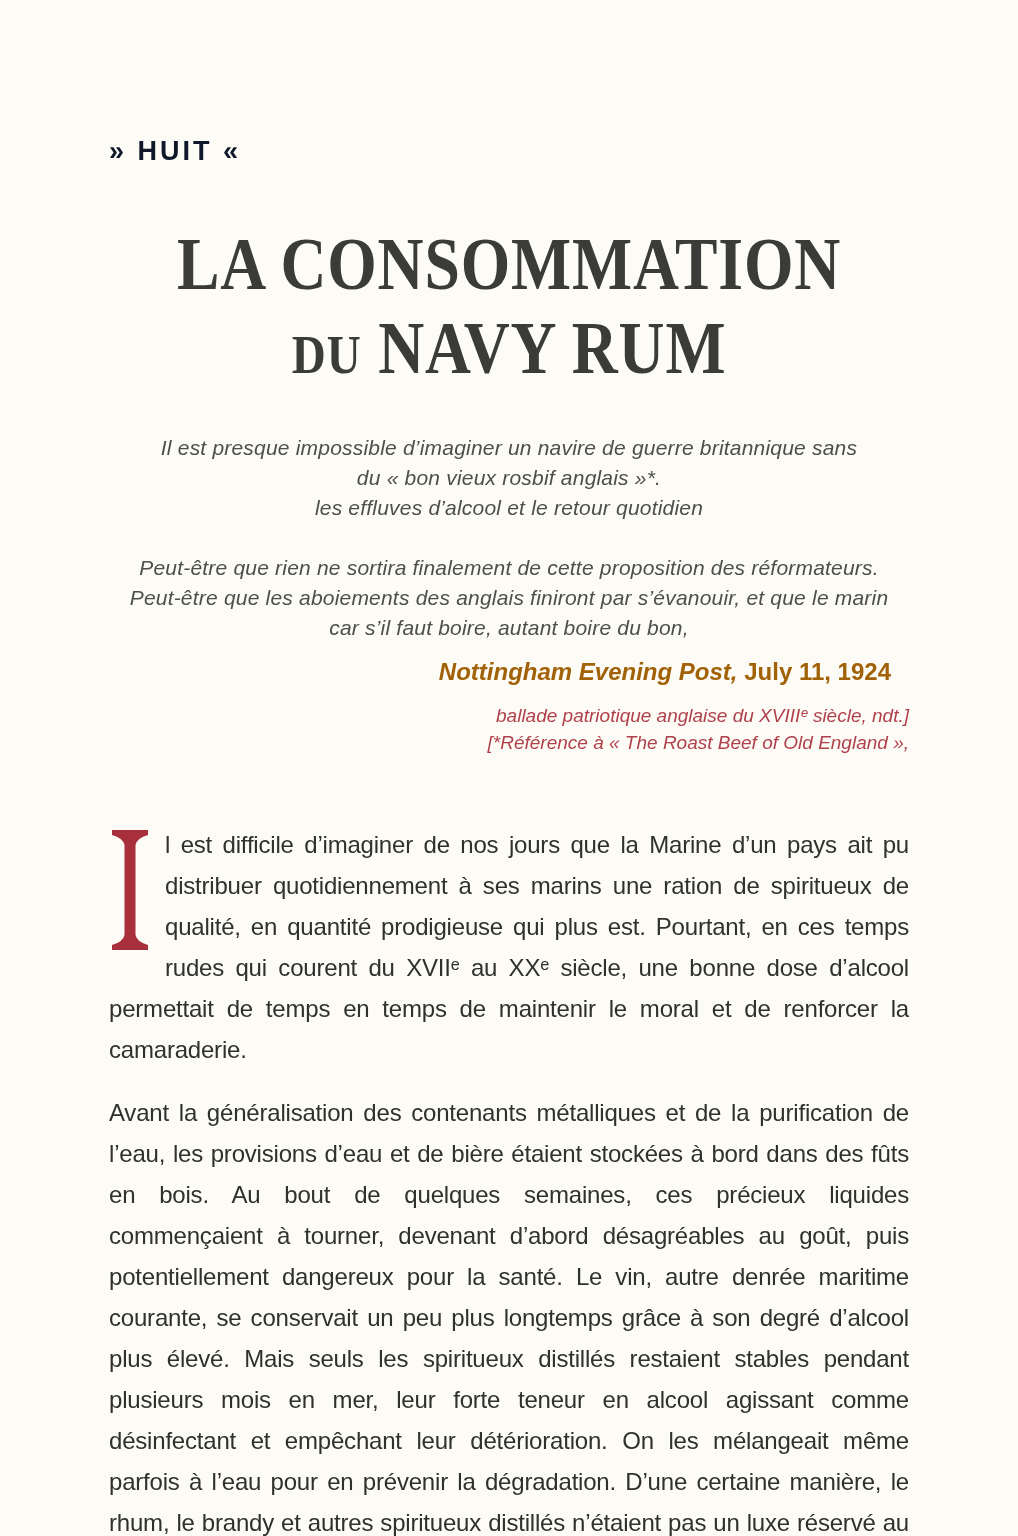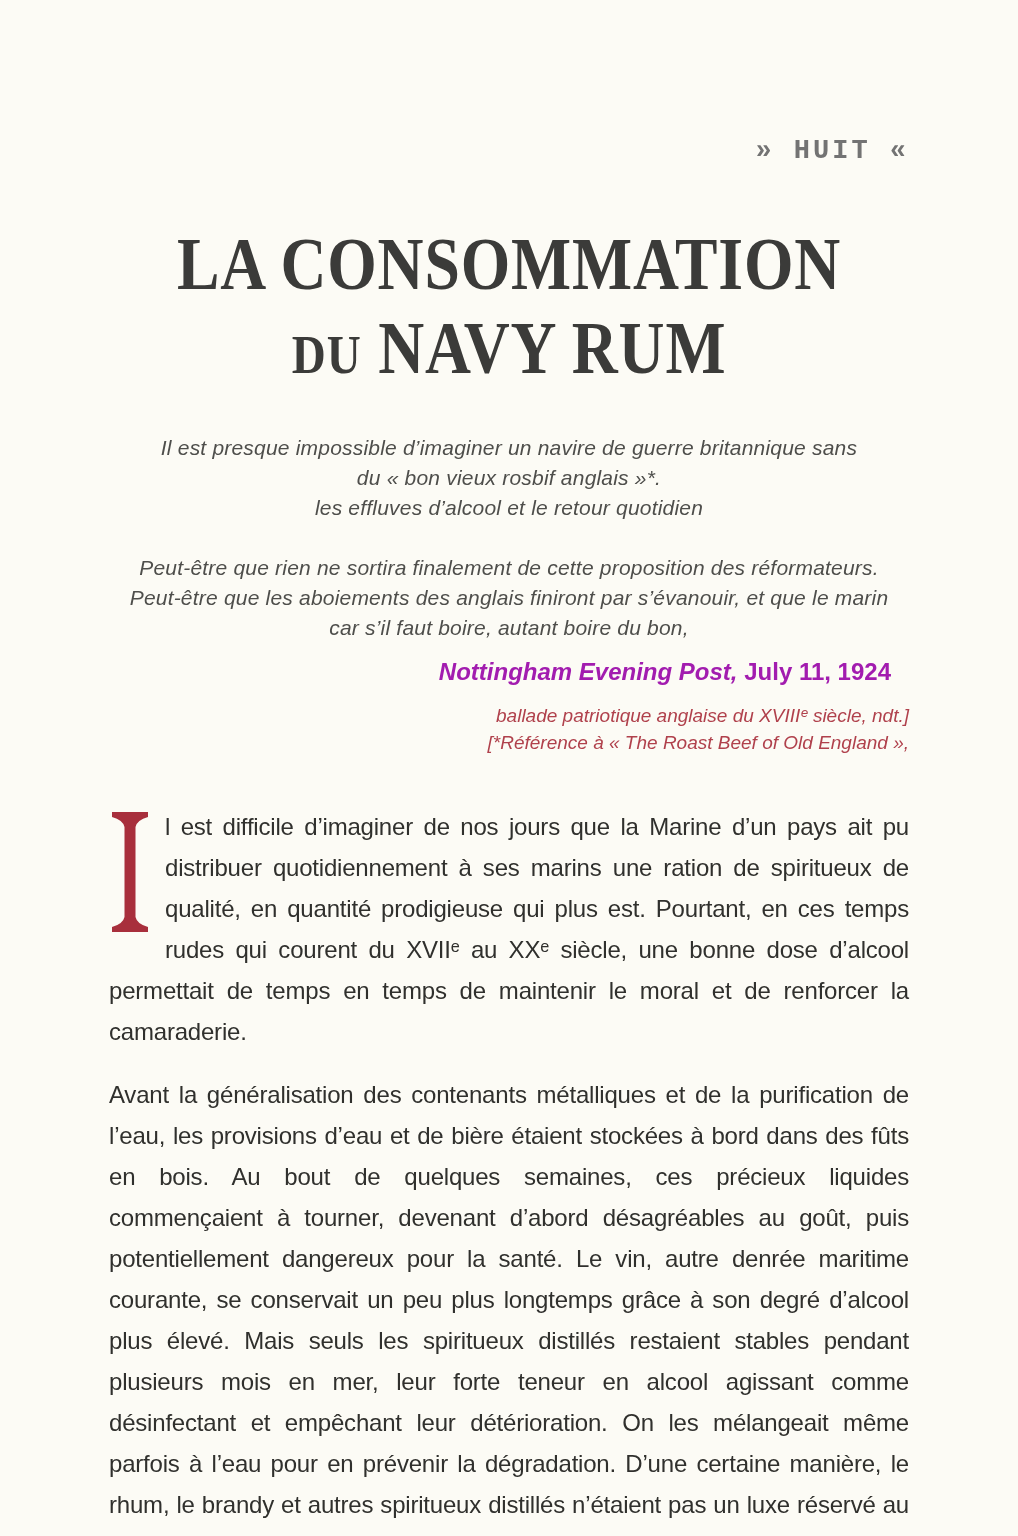--- a/index.html
+++ b/index.html
@@ -17,27 +17,27 @@
     box-sizing: border-box;
   }
   .content {
     position: relative;
     width: 800px;
     margin: 0 auto;
   }
   
   .chapter-marker {
     margin-top: 136px;
-    text-align: right;
-    font-family: Liberation Mono, monospace;
+    text-align: left;
+    font-family: Liberation Sans, sans-serif;
     font-weight: bold;
     font-size: 27px;
     line-height: 30px;
     letter-spacing: 3px;
-    color: #737373;
+    color: #0f172a;
   }
   
   .title {
     margin-top: 56px;
     text-align: center;
     color: #3B3B39;
   }
   .title-inner {
     display: inline-block;
     transform: scaleX(0.86);
@@ -67,21 +67,21 @@
   .smallcaps-upright {
     font-style: normal;
     font-variant: small-caps;
     letter-spacing: 0.5px;
   }
   
   .attribution {
     margin-top: 14px;
     text-align: right;
     padding-right: 18px;
-    color: #a21caf;
+    color: #a16207;
     font-weight: bold;
     font-size: 24px;
     line-height: 30px;
   }
   .attribution .source { font-style: italic; }
   .attribution .date { font-style: normal; }
   
   .footnote {
     margin-top: 15px;
     text-align: right;
@@ -91,21 +91,21 @@
     line-height: 27px;
   }
   
   .body-text {
     color: #30302D;
     font-size: 24px;
     line-height: 41px;
     text-align: justify;
     letter-spacing: -0.2px;
   }
-  .para-1 { margin-top: 50px; }
+  .para-1 { margin-top: 68px; }
   .para-2 { margin-top: 22px; }
   .drop-cap-box {
     float: left;
     width: 42px;
     height: 120px;
     margin: 6px 14px 0 0;
   }
   .drop-cap-box svg { display: block; }
 </style>
 </head>

